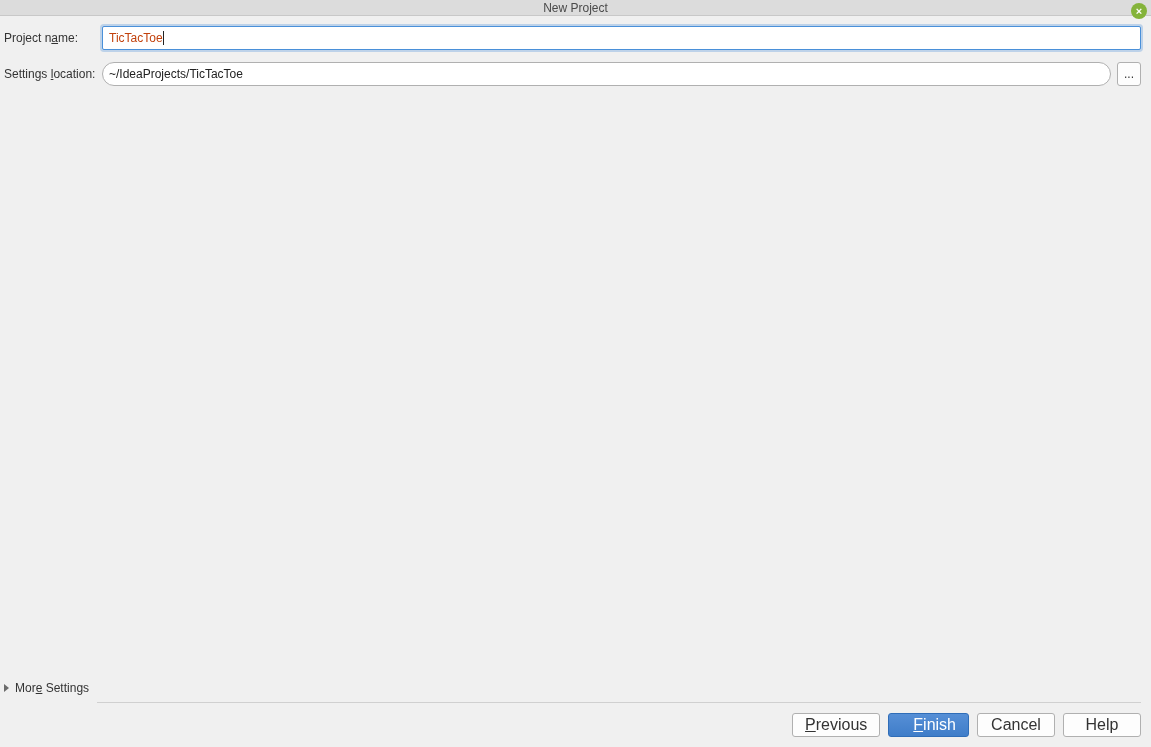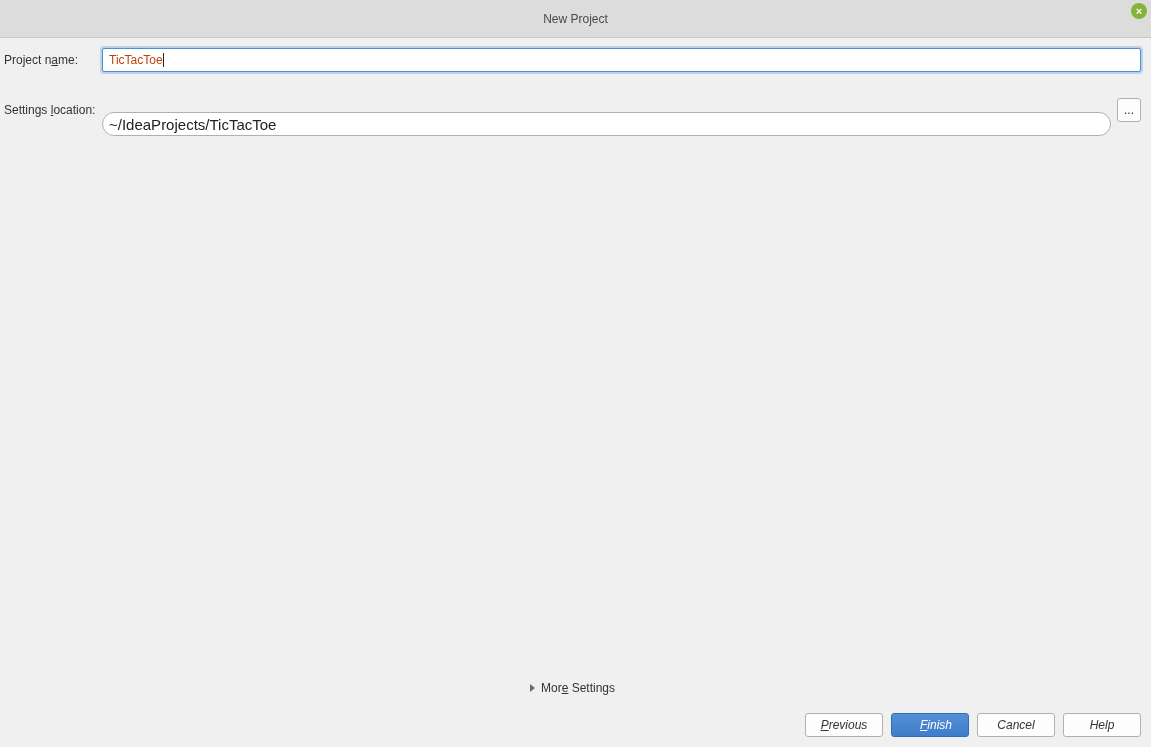--- a/index.html
+++ b/index.html
@@ -10,21 +10,21 @@
     }
     body {
       width: 1151px;
       height: 747px;
       background: #f0f0f0;
       display: flex;
       flex-direction: column;
       overflow: hidden;
     }
     .titlebar {
-      height: 38px;
+      height: 16px;
       background: #dcdcdc;
       display: flex;
       align-items: center;
       justify-content: center;
       position: relative;
       font-size: 12px;
       color: #4a4a4a;
       border-bottom: 1px solid #c8c8c8;
     }
     .close-btn {
@@ -61,25 +61,24 @@
     }
     .form-label .mn {
       text-decoration: underline;
     }
     .text-input {
       flex: 1;
       height: 24px;
       border: 1px solid #b0b0b0;
       background: #fff;
       padding: 0 6px;
-      font-size: 15px;
+      font-size: 12px;
       color: #222;
       outline: none;
       border-radius: 12px;
-      margin-top: 28px;
     }
     .browse-btn {
       width: 24px;
       height: 24px;
       margin-left: 6px;
       border: 1px solid #b0b0b0;
       background: #fdfdfd;
       border-radius: 3px;
       font-size: 12px;
       color: #333;
@@ -108,49 +107,47 @@
       border-top: 4px solid transparent;
       border-bottom: 4px solid transparent;
       border-left: 5px solid #6b6b6b;
       margin-right: 6px;
     }
     .more-settings .mn {
       text-decoration: underline;
     }
     .more-settings-row {
       display: flex;
-      align-items: center;
-      flex-direction: column;
+      align-items: flex-end;
     }
     .more-settings-row .hr {
       flex: 1;
       height: 1px;
       background: #d0d0d0;
       margin-left: 8px;
     }
     .button-bar {
       display: flex;
       justify-content: flex-end;
       gap: 8px;
       padding: 10px;
     }
     .btn {
       min-width: 78px;
       height: 24px;
       border: 1px solid #b0b0b0;
       background: #fdfdfd;
       border-radius: 3px;
-      font-size: 12px;
+      font-size: 16px;
       color: #333;
       cursor: pointer;
       display: flex;
       align-items: center;
       justify-content: center;
       padding: 0 12px;
-      font-style: italic;
     }
     .btn .mn {
       text-decoration: underline;
     }
     .btn.primary {
       background: #4a86d1;
       background: linear-gradient(to bottom, #568fd6 0%, #3f7dc9 100%);
       border-color: #2f6db8;
       color: #fff;
       padding-left: 24px;

